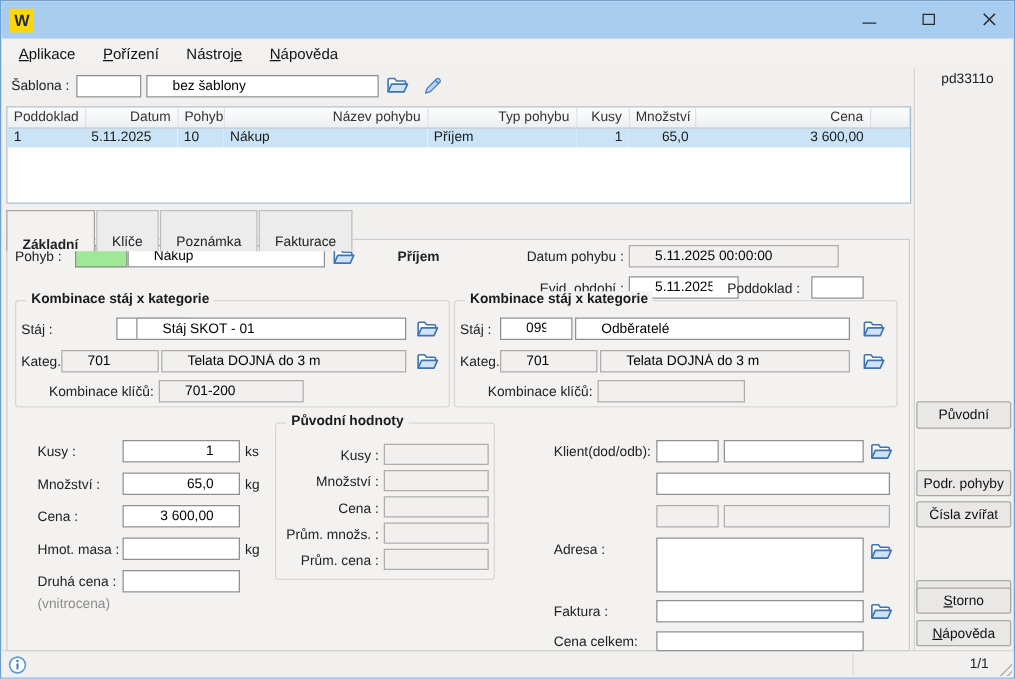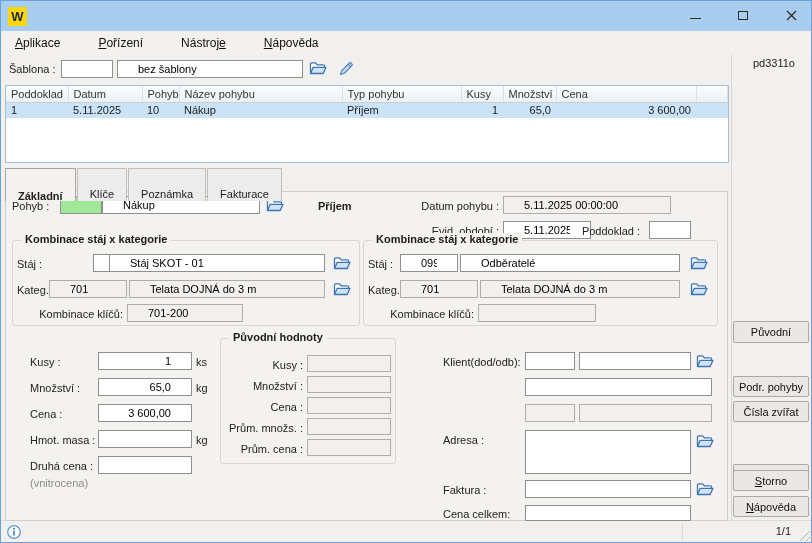--- a/index.html
+++ b/index.html
@@ -16,21 +16,21 @@
   .logo { width:19px; height:19px; background:#ffd60a; display:flex; align-items:center;
           justify-content:center; font-weight:bold; font-size:13px; color:#1f2a3a; }
   .titletext { margin-left:8px; font-size:12.5px; color:#101010; }
   .cap-btn { position:absolute; top:0; width:32px; height:29px; display:flex;
              align-items:center; justify-content:center; cursor:default; }
   .glyph-min { width:11px; height:0; border-top:1px solid #2c2c2c; margin-top:6px; }
   .glyph-max { width:10px; height:9px; border:1px solid #2c2c2c; }
 
   
   .menubar { position:absolute; left:1px; top:30px; right:1px; height:24px;
-             display:flex; align-items:center; padding-left:2px; background:#f2f1f0;gap:16px; }
+             display:flex; align-items:center; padding-left:2px; background:#f2f1f0; }
   .menu-item { padding:4px 11px; font-size:12px; color:#111; cursor:default; }
 
   
   .lbl { position:absolute; white-space:nowrap; color:#222; }
   .lbl.r { text-align:right; }
   .fld { position:absolute; height:18px; border:1px solid #8f8f8f; background:#ffffff;
          font-family:inherit; font-size:11px; padding:0 20px; color:#000; }
   .fld.ro { background:#f1f0ef; border-color:#aeadac; }
   .fld.num { text-align:right; }
   .fld.green { background:#9fe897; }
@@ -39,21 +39,21 @@
   .icon-btn { position:absolute; width:22px; height:18px; border:none; background:transparent;
               padding:0; margin:0; cursor:pointer; display:flex; align-items:center; justify-content:center; }
 
   .form-code { position:absolute; top:56px; right:16px; color:#222; }
 
   
   .grid-wrap { position:absolute; left:4px; top:84px; width:724px; height:78px;
                border:1px solid #a9bfd1; background:#ffffff; overflow:hidden; }
   table.grid { width:100%; border-collapse:collapse; table-layout:fixed; font-size:11px; }
   table.grid th { background:linear-gradient(180deg,#fdfdfd,#ecf0f3); border-right:1px solid #dbe1e7;
-                  border-bottom:1px solid #c6d0d9; font-weight:normal; text-align:left;
+                  border-bottom:1px solid #c6d0d9; font-weight:normal; text-align:right;
                   padding:2px 5px; height:14px; color:#333; overflow:hidden; white-space:nowrap; }
   table.grid td { padding:1px 5px; height:15px; overflow:hidden; white-space:nowrap; }
   table.grid td.num, table.grid th.num-h { text-align:right; }
   tr.sel td { background:#cbe3f6; }
 
   .right-sep { position:absolute; left:730px; top:54px; width:1px; height:466px; background:#d6d5d4; }
 
   
   .tabs { position:absolute; left:4px; top:167px; display:flex; align-items:flex-end; z-index:3; }
   .tab { height:20px; line-height:19px; padding:16px 12px; background:#edecec;

